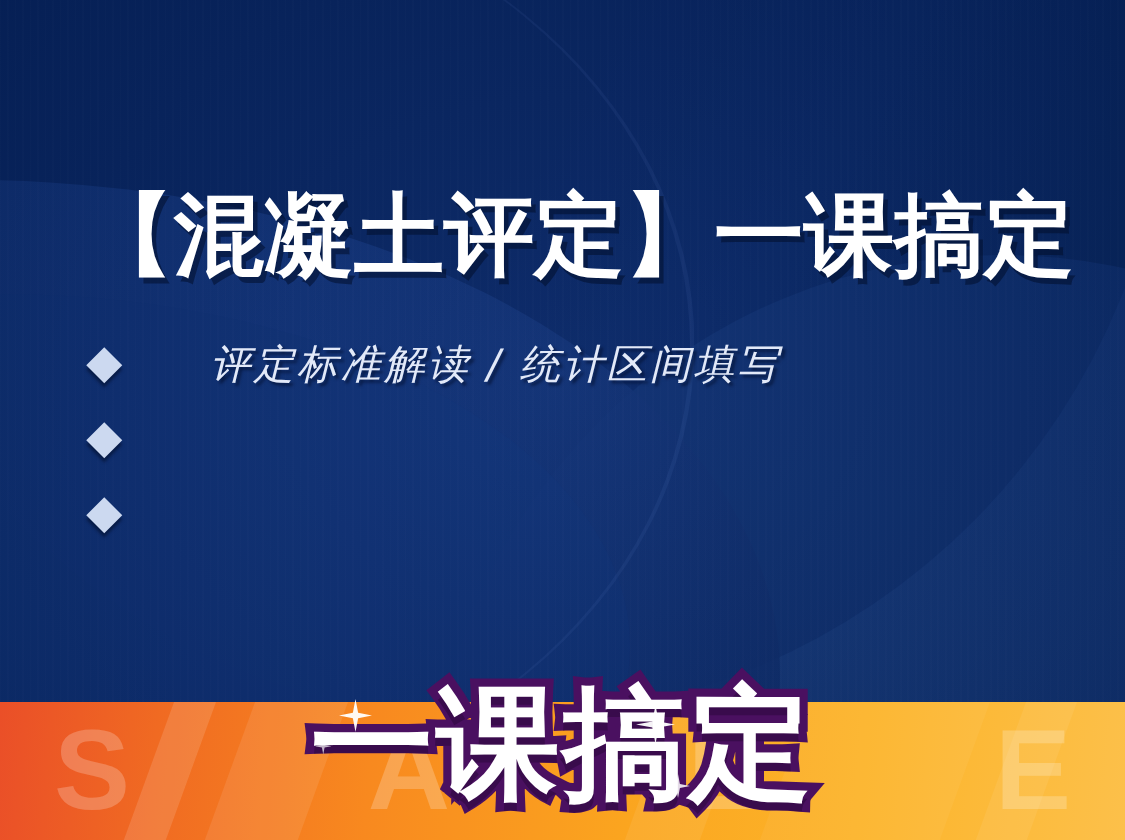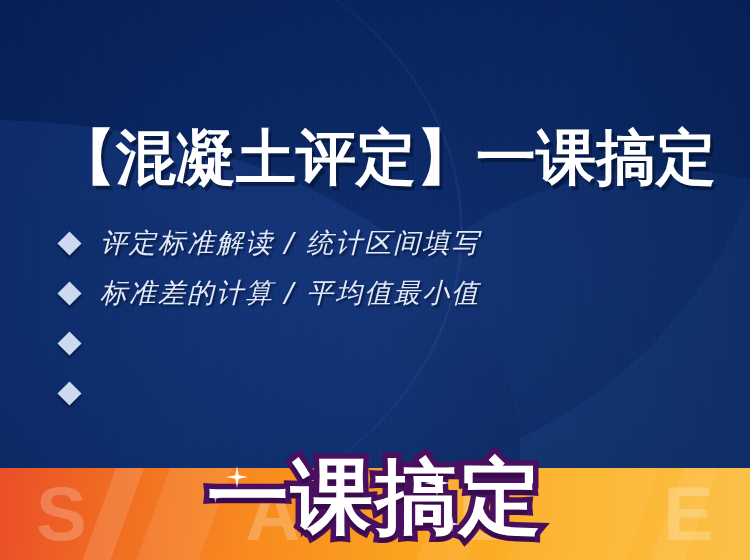--- a/index.html
+++ b/index.html
@@ -150,20 +150,21 @@
   }
 
   .bullet-text {
     font-size: 27px;
     color: #e2e9f8;
     font-style: italic;
     letter-spacing: 2px;
     white-space: nowrap;
     text-shadow: 2px 2px 2px rgba(2,12,40,0.6);
     font-family: "DejaVu Sans", "Liberation Sans", sans-serif;
+    margin-left: 40px;
   }
 
   
   .banner {
     position: absolute;
     left: 0;
     bottom: 0;
     width: 750px;
     height: 92px;
     background: linear-gradient(95deg,
@@ -264,24 +265,20 @@
 
     <div class="title">【混凝土评定】一课搞定</div>
 
     <div class="bullets">
 
       <div class="bullet-row">
         <span class="diamond"></span>
         <span class="bullet-text">评定标准解读 / 统计区间填写</span>
       </div>
 
-      <div class="bullet-row">
-        <span class="diamond"></span>
-        <span class="bullet-text">标准差的计算 / 平均值最小值</span>
-      </div>
 
       <div class="bullet-row">
         <span class="diamond"></span>
       </div>
 
       <div class="bullet-row">
         <span class="diamond"></span>
       </div>
 
     </div>

